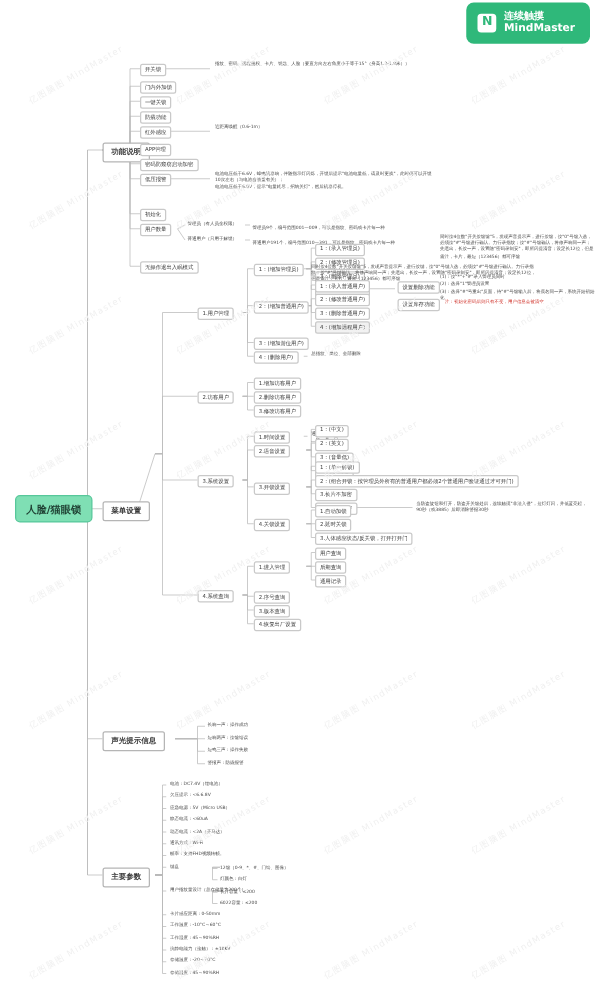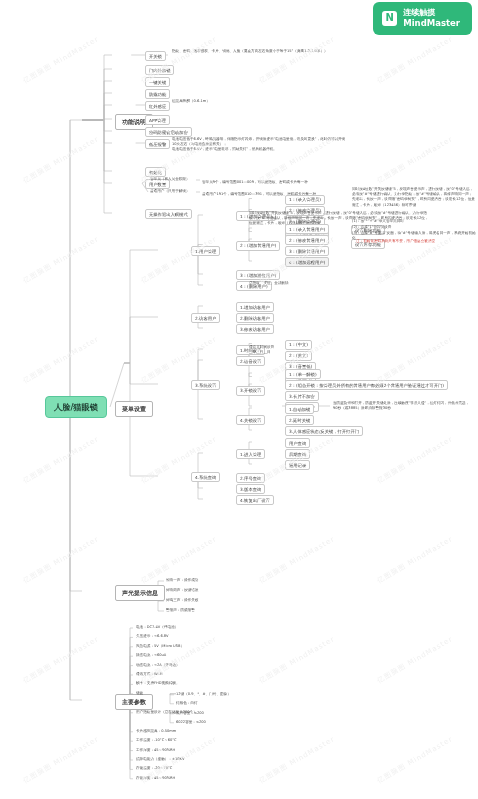--- a/index.html
+++ b/index.html
@@ -14,21 +14,21 @@
   .wm {
     position:absolute; font-size:7px; color:#f0f0f0;
     transform:rotate(-30deg); white-space:nowrap;
     pointer-events:none; user-select:none; letter-spacing:1px;
   }
   svg.links { position:absolute; left:0; top:0; width:478px; height:799px; pointer-events:none; }
 
   .node {
     position:absolute; border:1px solid #c9c9c9; background:#fff;
     border-radius:2px; padding:1px 3px; white-space:nowrap;
-    font-size:4.1px; line-height:1.25; color:#3a3a3a;margin-left:33px;
+    font-size:4.1px; line-height:1.25; color:#3a3a3a;
   }
   .node.root {
     background:#7fdfb4; border:1px solid #57c79a; border-radius:4px;
     font-size:8.2px; font-weight:bold; color:#1d3d30; padding:5px 8px;
   }
   .node.main {
     font-size:6px; font-weight:bold; padding:3px 6px; border:1px solid #b5b5b5;
   }
   .node.lvl2 { font-size:4.3px; padding:1.5px 3px; }
   .node.sel { background:#f2f2f2; }

